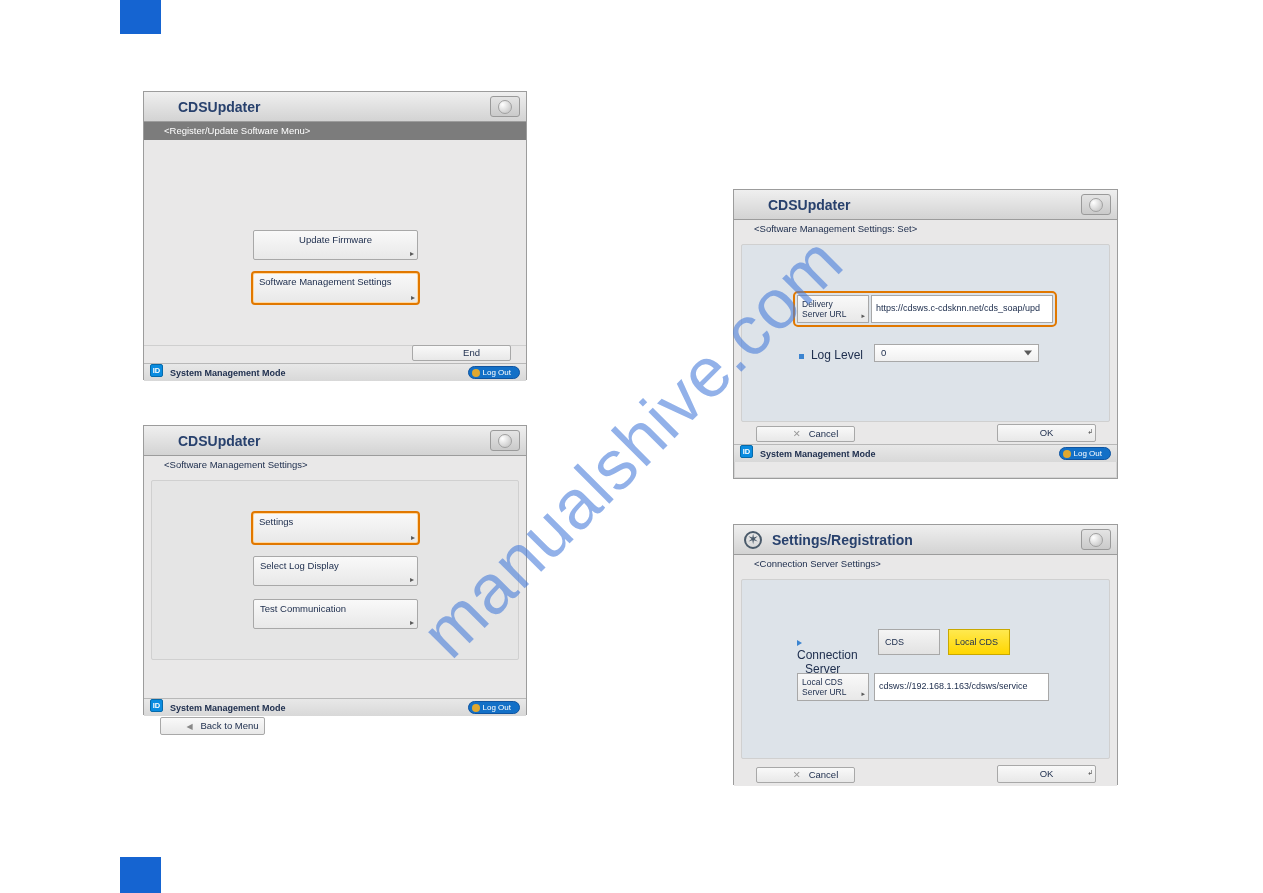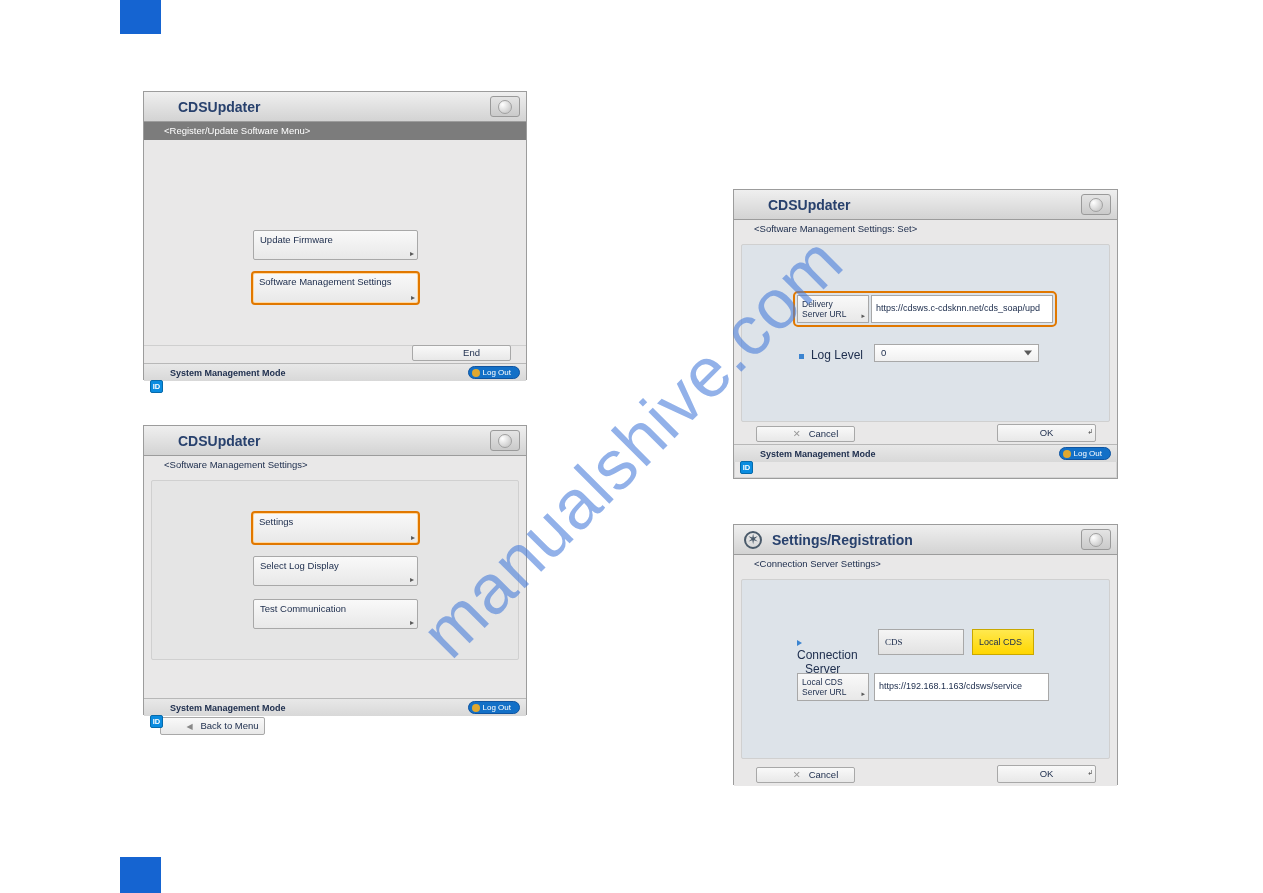--- a/index.html
+++ b/index.html
@@ -15,21 +15,21 @@
   .globe-btn { position: absolute; right: 6px; top: 4px; width: 30px; height: 21px; background: linear-gradient(#e4e4e4,#cacaca); border: 1px solid #9a9a9a; border-radius: 3px; display:flex;align-items:center;justify-content:center; }
   .globe-icon { width: 14px; height: 14px; border-radius: 50%; background: radial-gradient(circle at 30% 30%, #fff, #d0d0d0 70%); border: 1px solid #a0a0a0; position: relative; }
   .breadcrumb-dark { height: 18px; background: #7c7c7c; color: #fff; font-size: 9.5px; line-height: 18px; padding-left: 20px; }
   .breadcrumb-light { height: 18px; background: #e9e8e8; color: #20304f; font-size: 9.5px; line-height: 18px; padding-left: 20px; font-weight: 500;}
   .body-area { background: #e9e8e8; position: relative; }
   .inner-raised { background: #e5e5e5; border: 1px solid #d0d0d0; border-radius: 2px; position: absolute; }
   .list-btn { position: absolute; width: 165px; height: 30px; background: linear-gradient(#f9f9f9,#e8e8e8); border: 1px solid #a8a8a8; border-radius: 2px; text-align: left; padding: 3px 6px; font-size: 9.5px; color: #20304f; }
   .list-btn .corner-arrow { position: absolute; right: 3px; bottom: 1px; font-size: 8px; color: #5a5a5a; }
   .selected-btn { border: 2px solid #e17800; border-radius: 4px; box-shadow: 0 0 0 1px #ffd8a0 inset; }
   .footer { height: 18px; background: linear-gradient(#e8e8e8,#d8d8d8); border-top: 1px solid #b8b8b8; position: relative; }
-  .footer .id-badge { position: absolute; left: 6px; top: 16px; width: 13px; height: 13px; background: #0a8ce0; border: 1px solid #066aab; border-radius: 2px; color: #fff; font-size: 7.5px; line-height: 12px; text-align: center; font-weight: bold; }
+  .footer .id-badge { position: absolute; left: 6px; top: 0; width: 13px; height: 13px; background: #0a8ce0; border: 1px solid #066aab; border-radius: 2px; color: #fff; font-size: 7.5px; line-height: 12px; text-align: center; font-weight: bold; }
   .footer .mode { position: absolute; left: 26px; top: 0; line-height: 18px; font-size: 9px; color: #20304f; font-weight: 700;}
   .logout-btn { position: absolute; right: 6px; top: 2px; height: 13px; background: #1370c7; border: 1px solid #0f54a0; border-radius: 7px; color: #fff; font-size: 8px; line-height: 12px; padding: 0 8px 0 14px; }
   .logout-btn::before { content: ""; position: absolute; left: 3px; top: 2px; width: 8px; height: 8px; border-radius: 50%; background: #e0a830; }
   .flat-btn { position: absolute; background: linear-gradient(#f9f9f9,#e8e8e8); border: 1px solid #a8a8a8; font-size: 9.5px; text-align: center; color: #20304f; border-radius: 2px; padding-left: 20px;}
   .flat-btn .x { color: #999; margin-right: 8px; }
   .ok-btn { width: 99px; height: 22px; background: linear-gradient(#f9f9f9,#e8e8e8); border: 1px solid #a8a8a8; font-size: 9.5px; line-height: 20px; text-align: center; border-radius: 2px; position: relative; }
   .ok-btn .corner { position: absolute; right: 2px; bottom: 1px; font-size: 7px; color: #5a5a5a;}
   .label-sm { font-size: 12px; color: #20304f; }
   .bluetri { display: inline-block; width: 0; height: 0; border-top: 3px solid transparent; border-bottom: 3px solid transparent; border-left: 5px solid #3b84d0; vertical-align: middle; margin-right: 3px; }
   .bluesq { display: inline-block; width: 5px; height: 5px; background: #3b84d0; vertical-align: middle; margin-right: 4px; }
@@ -56,21 +56,21 @@
 
   <div class="panel" style="left:143px; top:91px; width:384px; height:289px;">
     <div class="titlebar">
       <span class="title">CDSUpdater</span>
       <div class="globe-btn">
           <div class="globe-icon"></div>
         </div>
     </div>
     <div class="breadcrumb-dark">&lt;Register/Update Software Menu&gt;</div>
     <div class="body-area" style="height:205px; position:relative;">
-      <div class="list-btn" style="left:109px; top:90px;">
+      <div class="list-btn" style="left:109px; top:90px;text-align:center;">
         <span>Update Firmware</span>
         <span class="corner-arrow">▸</span>
       </div>
       <div class="list-btn selected-btn" style="left:107px; top:131px; width:169px; height:34px;">
         <span>Software Management Settings</span>
         <span class="corner-arrow">▸</span>
       </div>
     </div>
     <div style="height:18px; position:relative; background:#e9e8e8; border-top: 1px solid #cfcfcf;">
       <div class="flat-btn" style="right:15px; top:-1px; width:99px; height:16px; line-height:14px;">End</div>
@@ -173,31 +173,31 @@
     <div class="breadcrumb-light">&lt;Connection Server Settings&gt;</div>
     <div class="body-area" style="height:213px; position:relative;">
       <div class="inner-raised" style="left:7px; top:6px; right:7px; height:180px; background:#dde3e9;"></div>
 
       <div style="position:absolute; left:63px; top:63px; width:60px;">
         <span class="bluetri"></span>
         <span class="label-sm">Connection</span><br>
         <span class="label-sm" style="margin-left:8px;margin-top:28px;">Server</span>
       </div>
       <div style="position:absolute; left:144px; top:56px;">
-        <span class="radio-btn" style="width:86px;font-family:Liberation Serif, serif;">CDS</span>
+        <span class="radio-btn" style="width:62px;">CDS</span>
         <span class="radio-btn radio-selected" style="width:62px; margin-left:5px;">Local CDS</span>
       </div>
 
       <div style="position:absolute; left:63px; top:100px; display:flex;">
         <div class="url-label-box" style="width:72px;">
           <span>Local CDS</span><br>
           <span>Server URL</span>
           <span class="corner-arrow">▸</span>
         </div>
-        <div class="input-field" style="width:175px; margin-left:5px; line-height:20px;">https://192.168.1.163/cdsws/service</div>
+        <div class="input-field" style="width:175px; margin-left:5px; line-height:20px;">cdsws://192.168.1.163/cdsws/service</div>
       </div>
 
       <div class="flat-btn" style="left:22px; top:194px; width:99px; height:16px; line-height:14px; text-align:center;">
         <span class="x">✕</span><span>Cancel</span>
       </div>
       <div class="ok-btn" style="position:absolute; left:263px; top:192px; height:18px; line-height:16px;">
         <span>OK</span>
         <span class="corner">↲</span>
       </div>
     </div>

